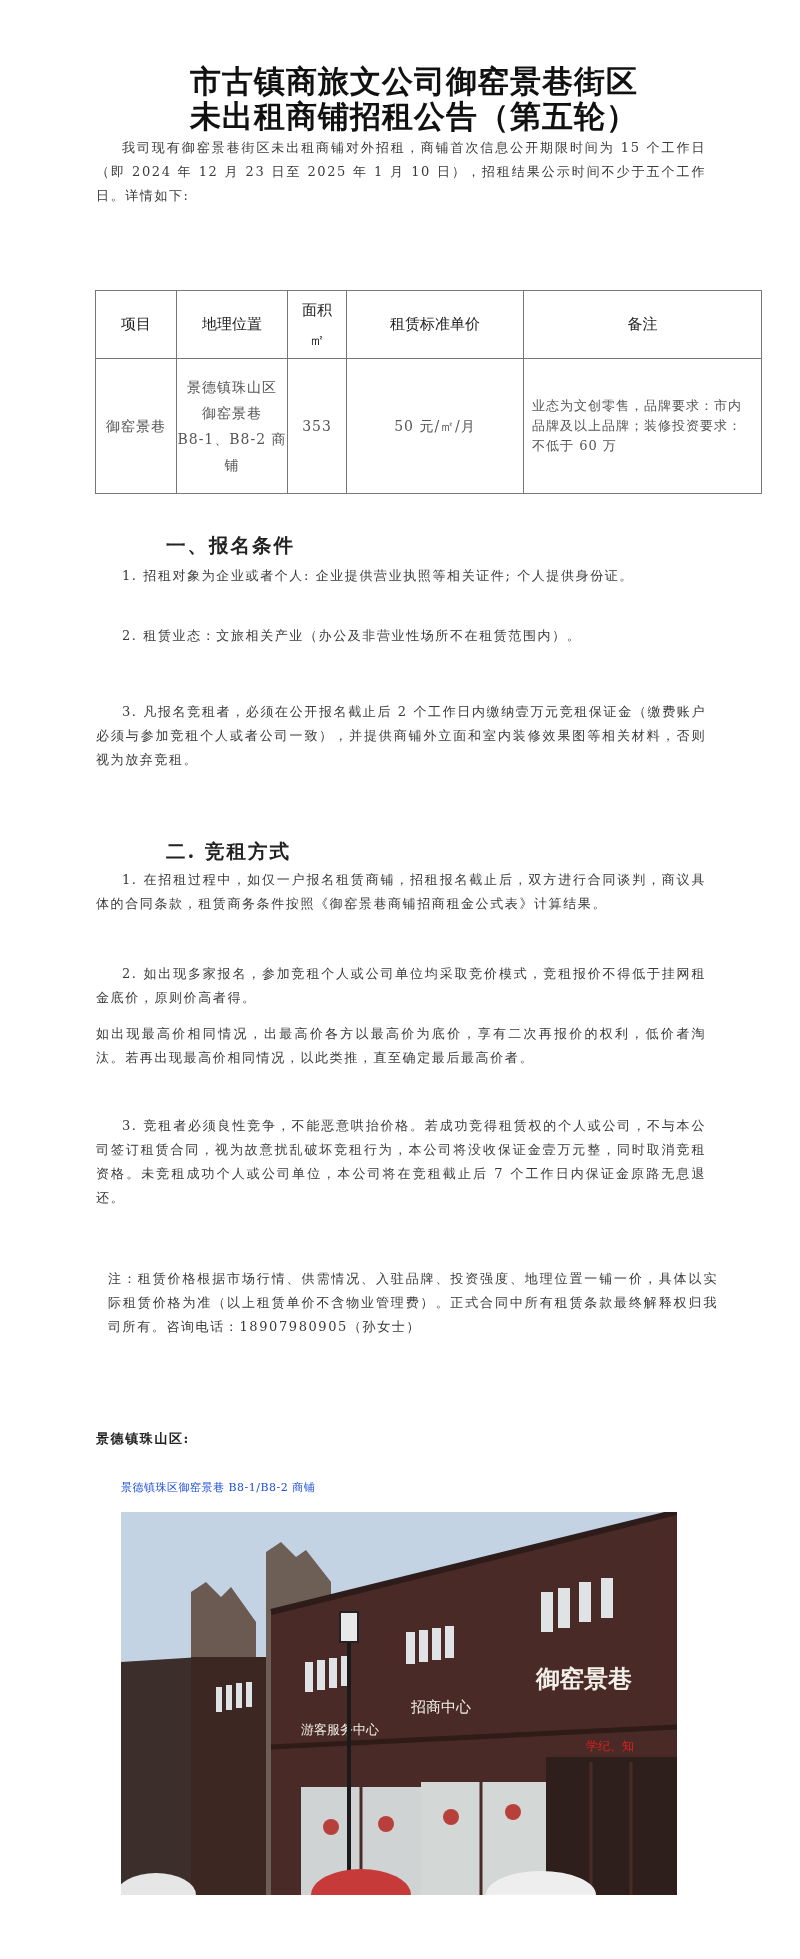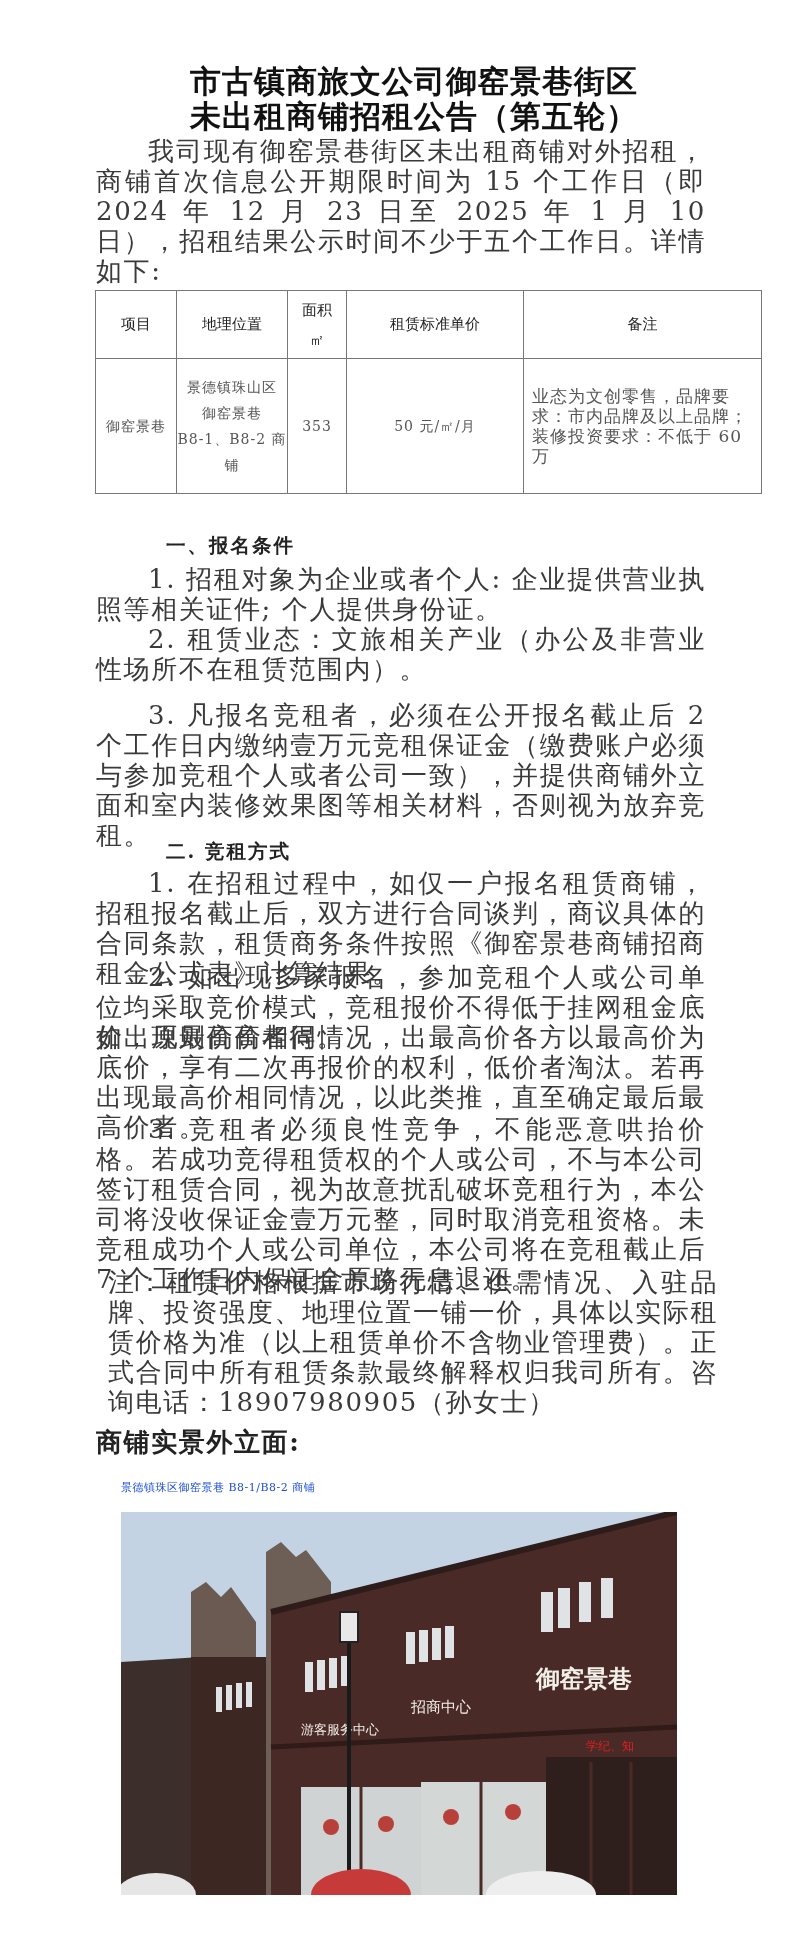--- a/index.html
+++ b/index.html
@@ -2,30 +2,30 @@
 <html><head>
 <meta charset="utf-8">
 <style>
   html, body { margin: 0; padding: 0; background: #ffffff; }
   body { width: 800px; height: 1959px; position: relative; overflow: hidden;
          font-family: "DejaVu Serif", "Liberation Serif", serif; color: #333; }
   .title { position: absolute; left: 14px; width: 800px; text-align: center;
            font-weight: bold; font-size: 31px; color: #111; letter-spacing: 1px; line-height: 38px; }
   .t1 { top: 62px; }
   .t2 { top: 97px; }
-  .para { position: absolute; left: 96px; width: 610px; font-size: 26px; line-height: 30px;
+  .para { position: absolute; left: 96px; width: 610px; font-size: 13px; line-height: 24px;
           color: #3a3a3a; letter-spacing: 1.6px; text-align: justify; }
   .indent { text-indent: 2em; }
   .heading { position: absolute; left: 166px; font-size: 19.5px; color: #222; font-weight: bold; letter-spacing: 2px; }
   table.rent { position: absolute; left: 95px; top: 290px; width: 667px; border-collapse: collapse;
                font-size: 14px; color: #555; }
   table.rent td, table.rent th { border: 1.3px solid #777; text-align: center; vertical-align: middle; padding: 0; }
   table.rent th { height: 67px; font-weight: normal; color: #222; font-size: 15px; }
   table.rent td { height: 134px; line-height: 24px; letter-spacing: 1px; }
-  table.rent td.note { text-align: left; padding: 0 8px; line-height: 20px; font-size: 17px; }
+  table.rent td.note { text-align: left; padding: 0 8px; line-height: 20px; font-size: 13px; }
   .caption { position: absolute; left: 121px; top: 1480px; font-size: 11px; color: #1d4ed8; letter-spacing: 0.5px; }
   .photo { position: absolute; left: 121px; top: 1512px; width: 556px; height: 383px; overflow: hidden;
            background: linear-gradient(180deg, #b7cbe2 0%, #cdd9e6 40%, #dfe4ea 55%); }
 </style>
 </head>
 <body>
 
 <div>
   <div class="title t1">市古镇商旅文公司御窑景巷街区</div>
   <div class="title t2">未出租商铺招租公告（第五轮）</div>
@@ -66,21 +66,21 @@
 <div class="para indent" style="top:700px;">3. 凡报名竞租者，必须在公开报名截止后 2 个工作日内缴纳壹万元竞租保证金（缴费账户必须与参加竞租个人或者公司一致），并提供商铺外立面和室内装修效果图等相关材料，否则视为放弃竞租。</div>
 
 <div class="heading" style="top:838px;text-align:right;">二. 竞租方式</div>
 <div class="para indent" style="top:868px;">1. 在招租过程中，如仅一户报名租赁商铺，招租报名截止后，双方进行合同谈判，商议具体的合同条款，租赁商务条件按照《御窑景巷商铺招商租金公式表》计算结果。</div>
 <div class="para indent" style="top:962px;">2. 如出现多家报名，参加竞租个人或公司单位均采取竞价模式，竞租报价不得低于挂网租金底价，原则价高者得。</div>
 <div class="para" style="top:1022px;">如出现最高价相同情况，出最高价各方以最高价为底价，享有二次再报价的权利，低价者淘汰。若再出现最高价相同情况，以此类推，直至确定最后最高价者。</div>
 <div class="para indent" style="top:1114px;">3. 竞租者必须良性竞争，不能恶意哄抬价格。若成功竞得租赁权的个人或公司，不与本公司签订租赁合同，视为故意扰乱破坏竞租行为，本公司将没收保证金壹万元整，同时取消竞租资格。未竞租成功个人或公司单位，本公司将在竞租截止后 7 个工作日内保证金原路无息退还。</div>
 
 <div class="para" style="top:1267px;margin-left:12px;">注：租赁价格根据市场行情、供需情况、入驻品牌、投资强度、地理位置一铺一价，具体以实际租赁价格为准（以上租赁单价不含物业管理费）。正式合同中所有租赁条款最终解释权归我司所有。咨询电话：18907980905（孙女士）</div>
 
-<div class="para" style="top:1427px; font-weight:bold; color:#222;">商铺实景外立面:</div>
+<div class="para" style="top:1427px; font-weight:bold; color:#222;">景德镇珠山区:</div>
 <div class="caption">景德镇珠区御窑景巷 B8-1/B8-2 商铺</div>
 
 <div class="photo">
   <svg width="556" height="383" viewBox="0 0 556 383">
 
     <rect x="0" y="0" width="556" height="383" fill="#c3d3e4"></rect>
 
     <polygon points="0,150 80,145 80,383 0,383" fill="#3b2e2b"></polygon>
 
     <polygon points="70,80 85,70 100,85 110,75 135,110 135,383 70,383" fill="#6a5a52"></polygon>

